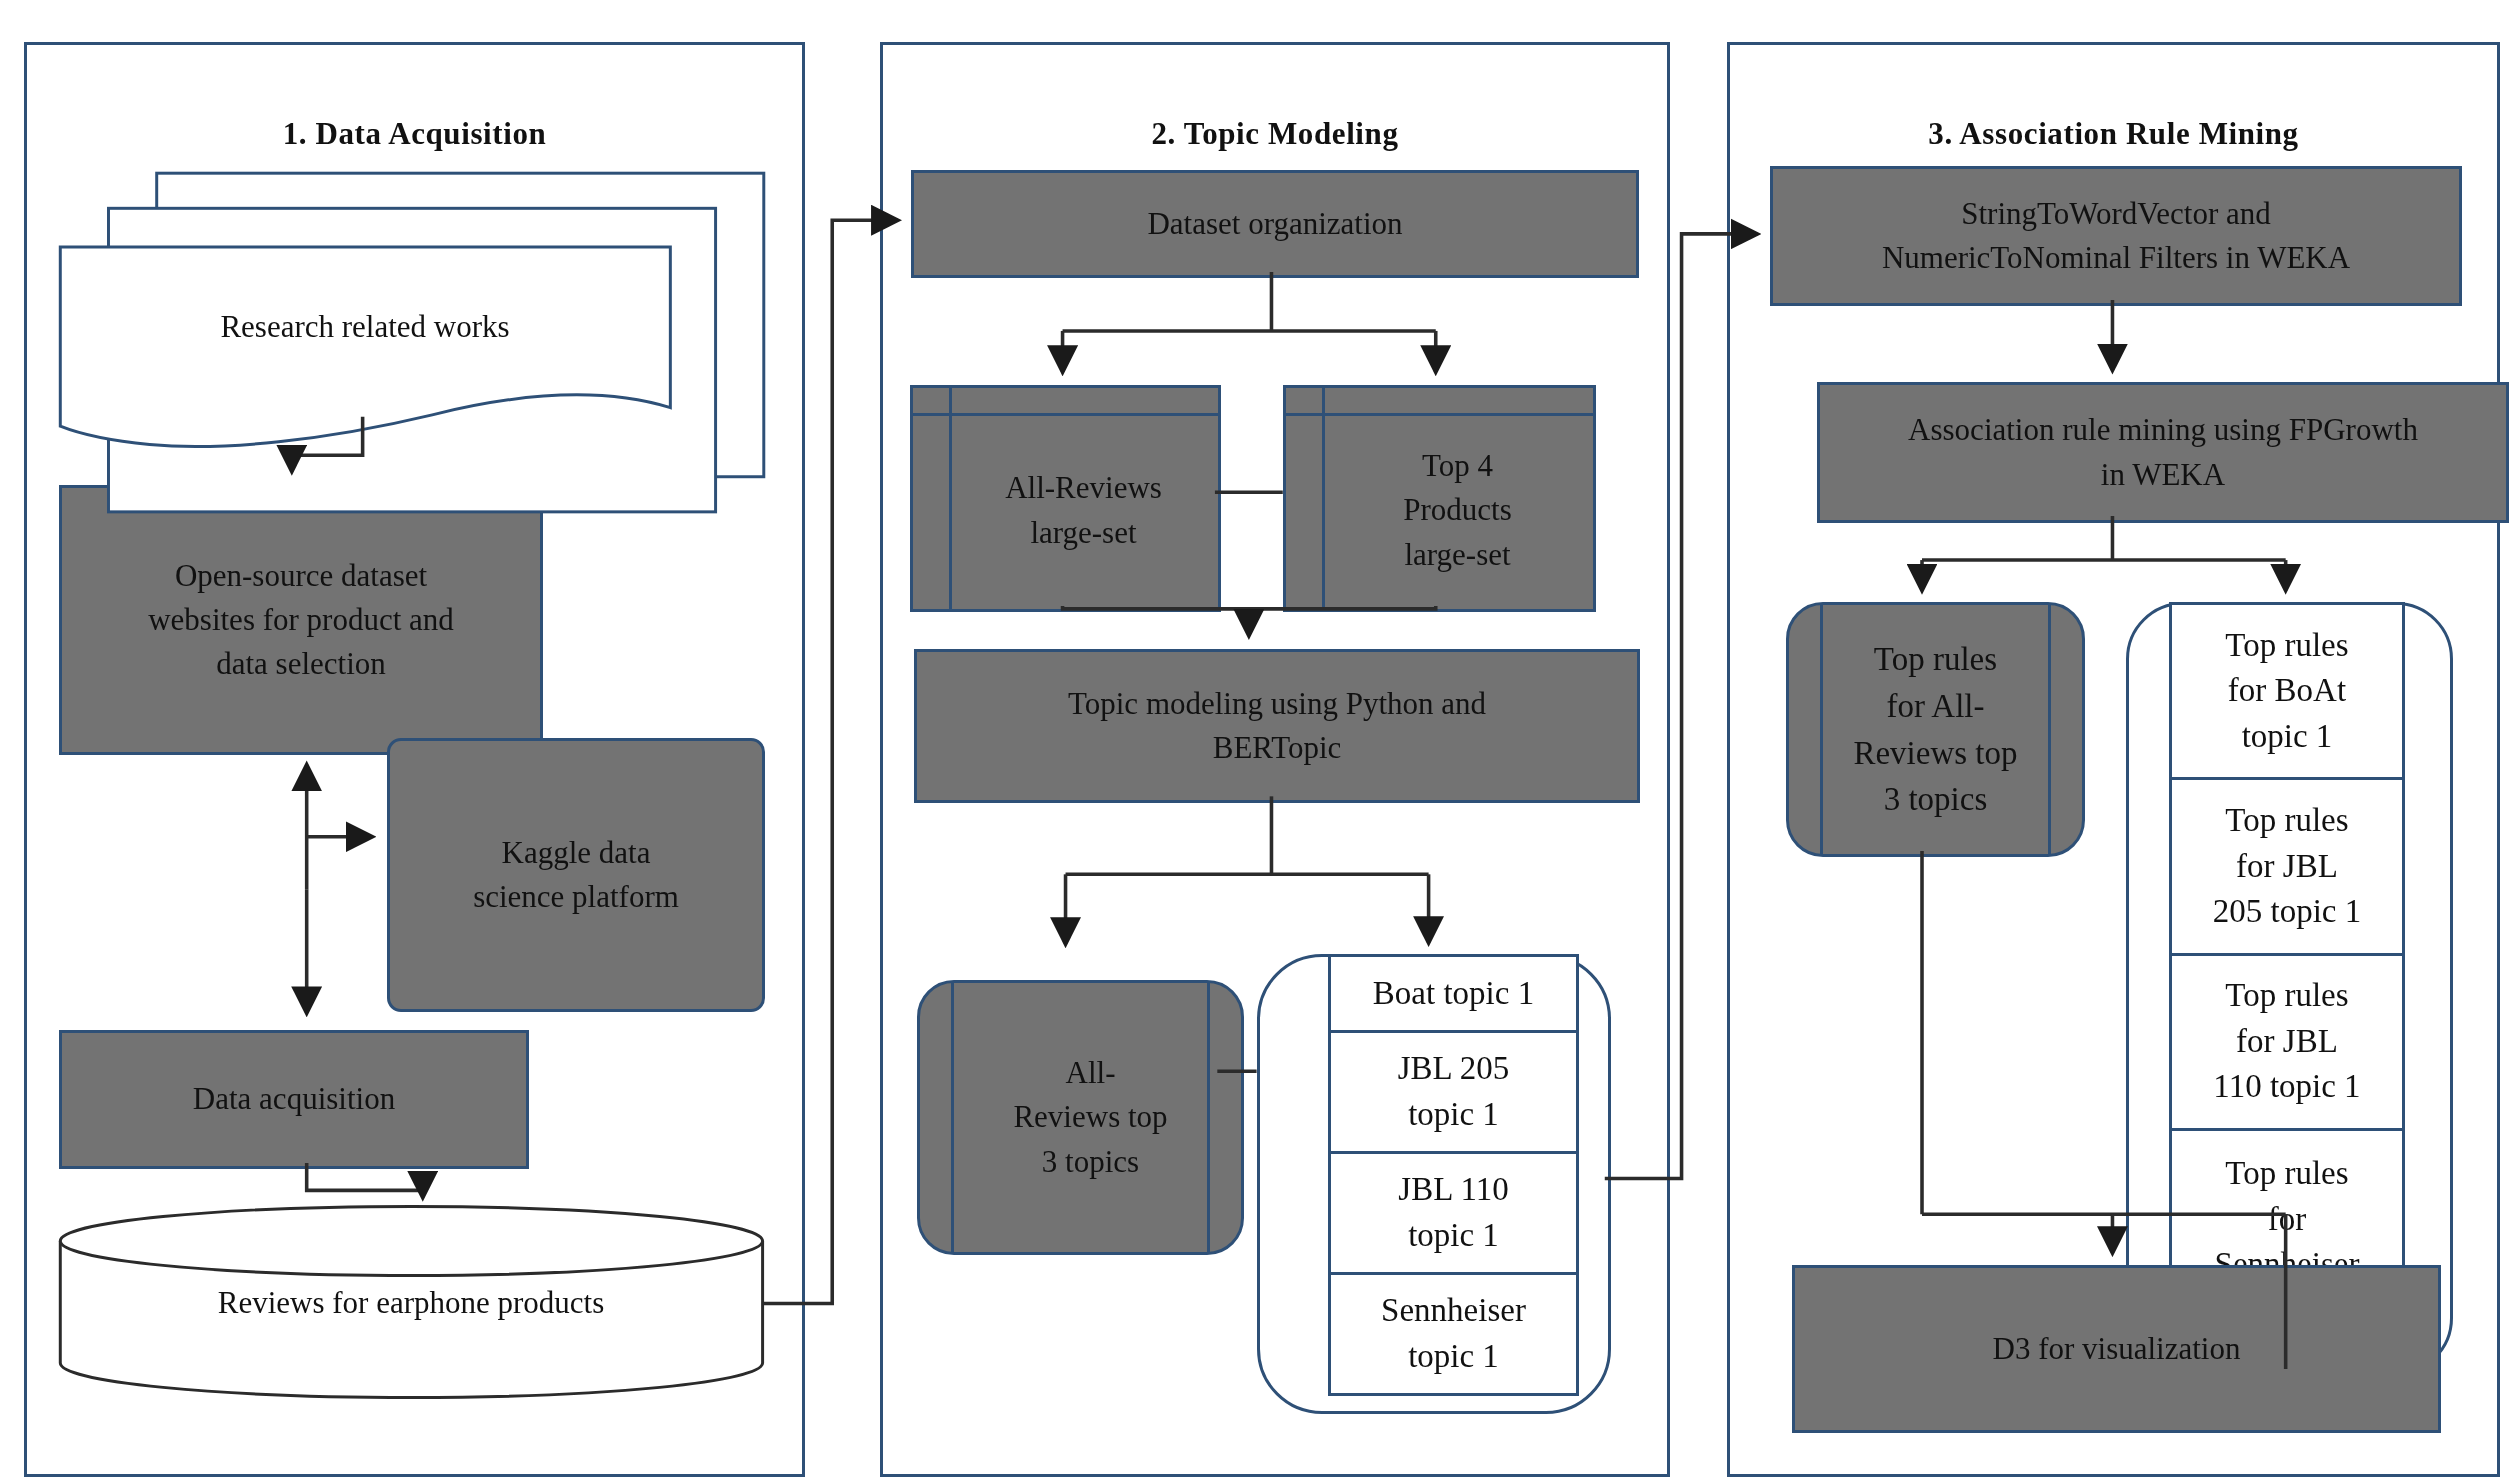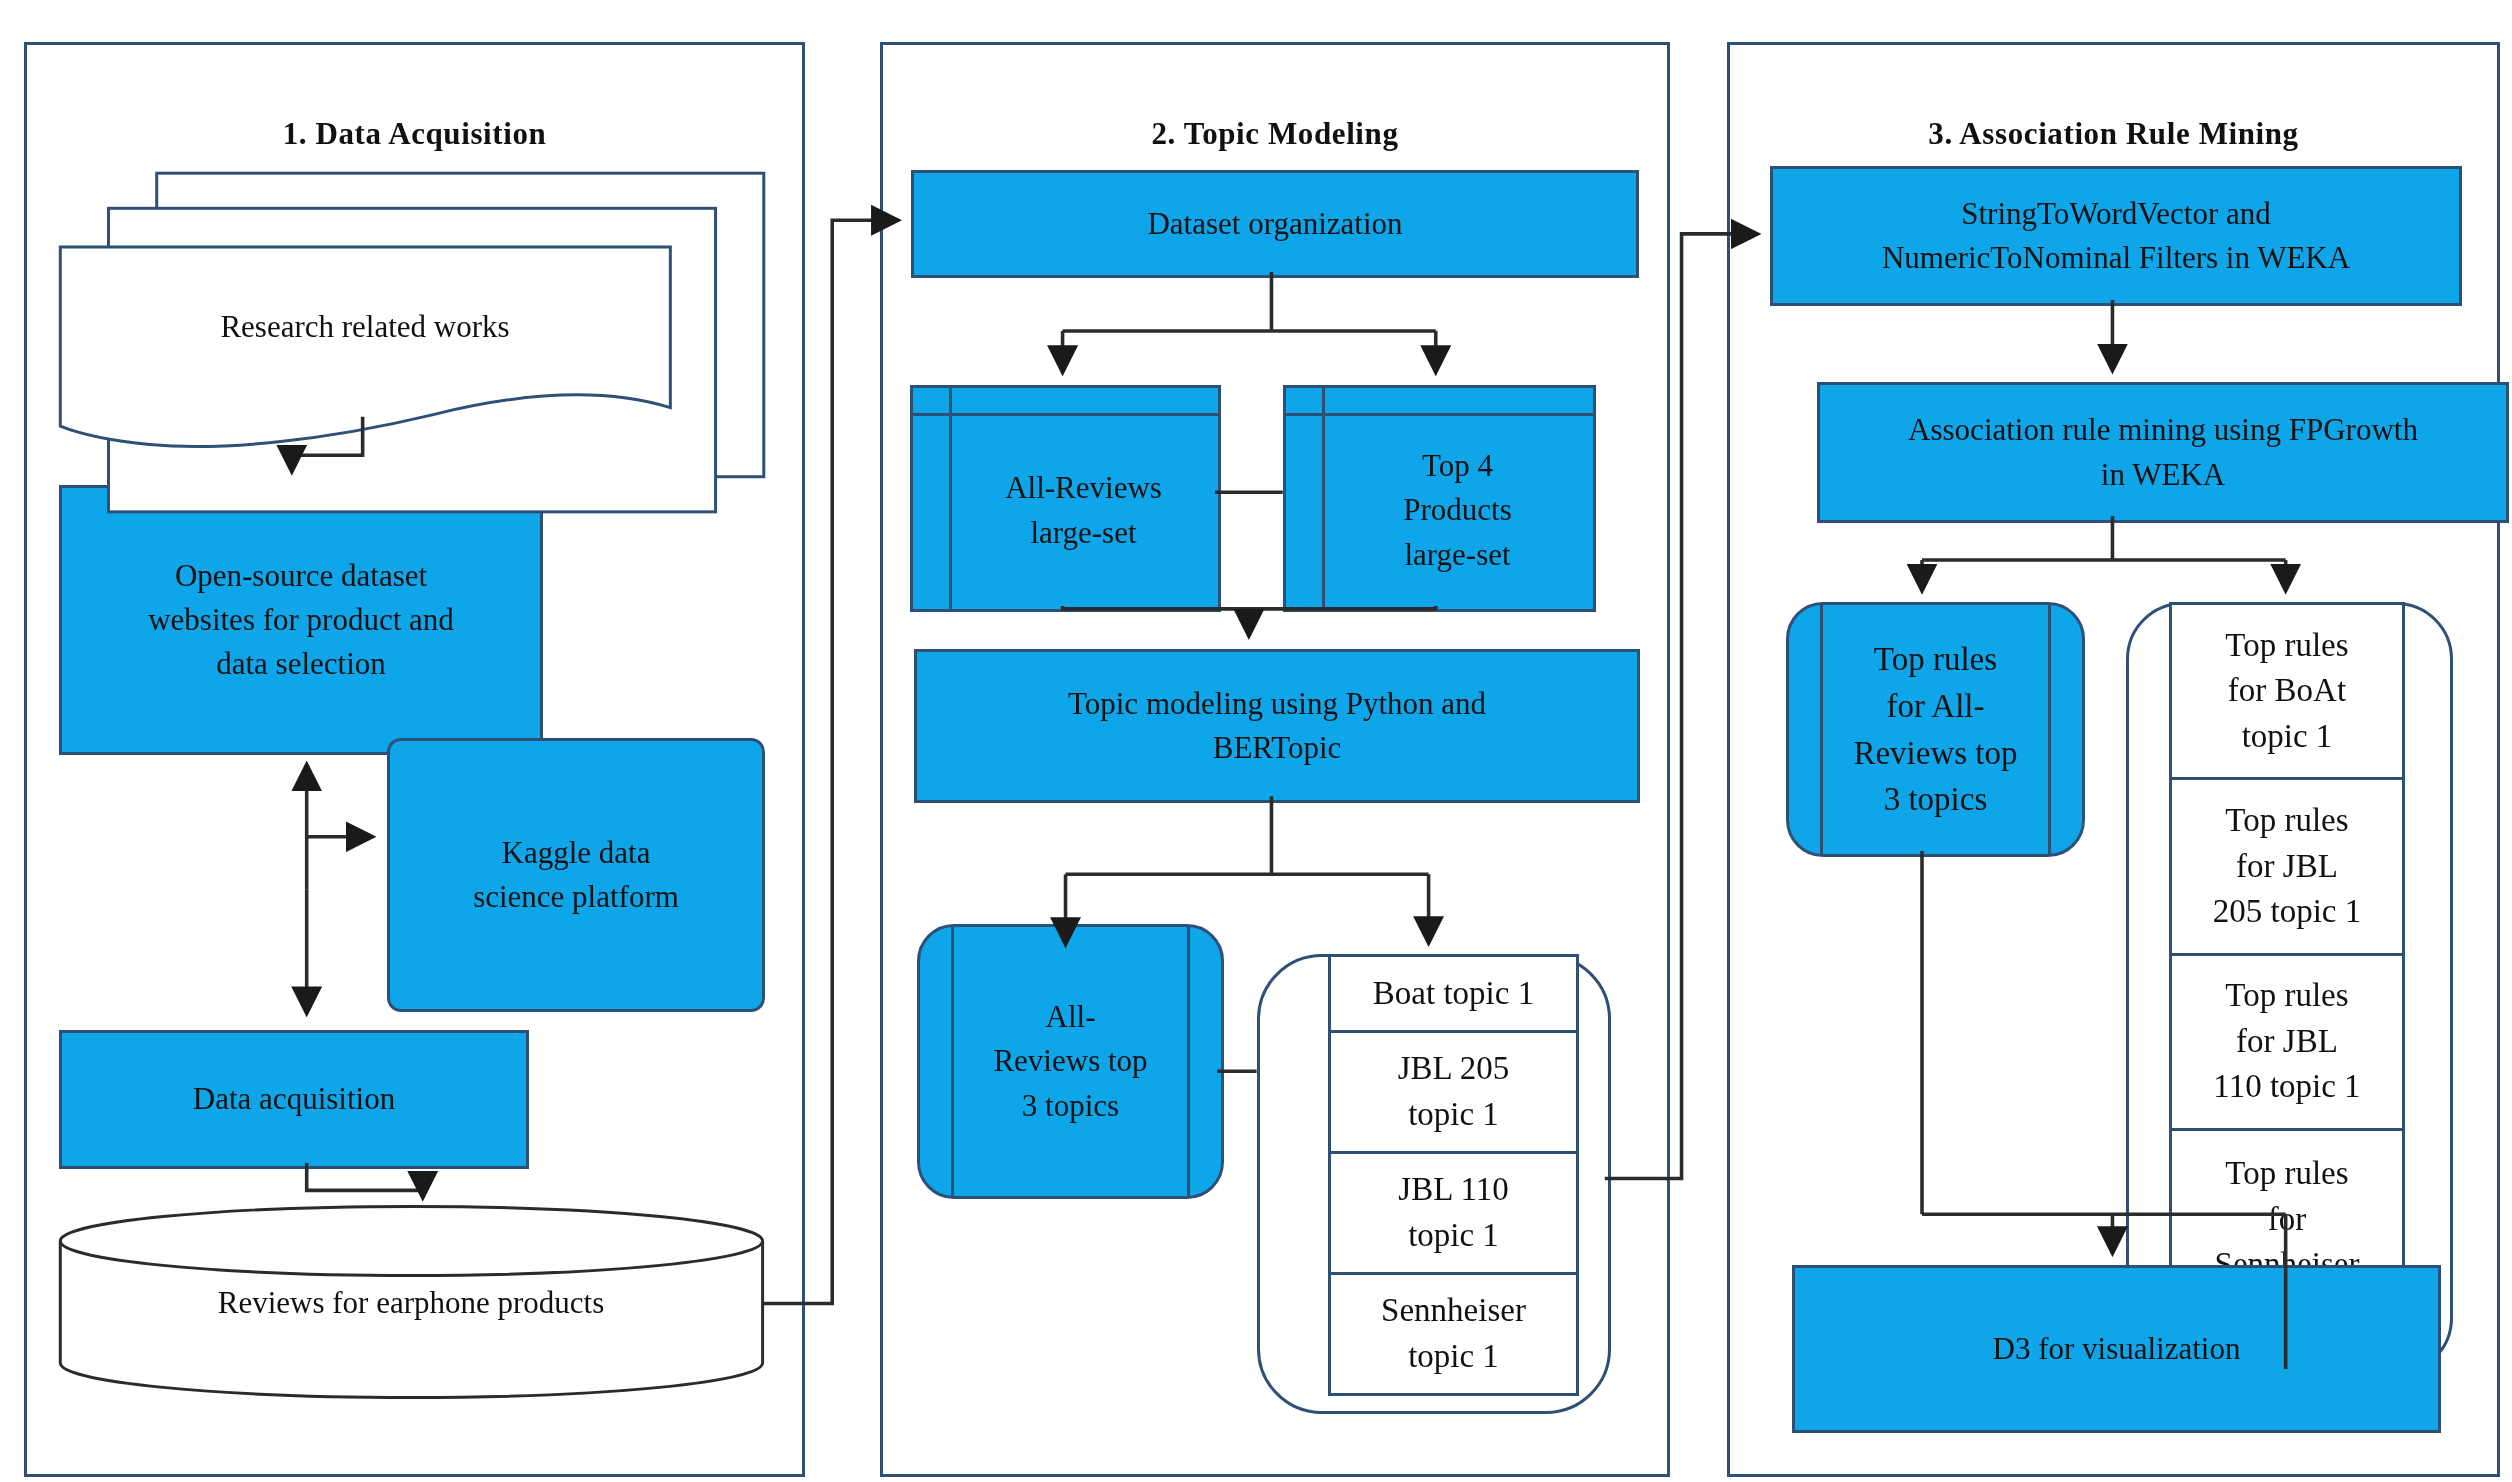--- a/index.html
+++ b/index.html
@@ -7,21 +7,21 @@
     position:relative;width:2512px;height:1482px;background:#ffffff;
     font-family:"Liberation Serif","DejaVu Serif",serif;color:#111;
   }
   .panel{position:absolute;border:3.6px solid #2e5077;background:#ffffff;}
   .ptitle{
     position:absolute;left:0;right:0;top:57px;height:65px;
     display:flex;align-items:center;justify-content:center;
     font-size:49px;font-weight:bold;letter-spacing:0.6px;
   }
   .box{
-    position:absolute;border:3px solid #2e5077;background:#0ea5e9;
+    position:absolute;border:3px solid #2e5077;background:#737373;
     display:flex;align-items:center;justify-content:center;text-align:center;
   }
   .lbl{white-space:pre-line;font-size:31px;line-height:1.42;}
   .freelbl{
     position:absolute;display:flex;align-items:center;justify-content:center;
     text-align:center;z-index:4;
   }
   .round{border-radius:14px;}
   
   .tshape .vbar{position:absolute;top:0;bottom:0;left:36px;width:3px;background:#2e5077;}
@@ -49,21 +49,21 @@
   #boxOpenSource{left:59px;top:485px;width:478px;height:264px;}
   #boxKaggle{left:387px;top:738px;width:372px;height:268px;}
   #boxDataAcq{left:59px;top:1030px;width:464px;height:133px;}
   #docLabel{left:60px;top:256px;width:610px;height:143px;}
   #cylLabel{left:60px;top:1241px;width:702px;height:125px;}
   
   #boxDatasetOrg{left:911px;top:170px;width:722px;height:102px;}
   #shapeAllReviews{left:910px;top:385px;width:305px;height:221px;}
   #shapeTop4{left:1283px;top:385px;width:307px;height:221px;}
   #boxTopicModeling{left:914px;top:649px;width:720px;height:148px;}
-  #shapeAllRevTopics{left:917px;top:924px;width:301px;height:269px;}
+  #shapeAllRevTopics{left:917px;top:980px;width:301px;height:269px;padding-left:20px;}
   #contTopics{left:1257px;top:954px;width:348px;height:454px;border-radius:65px;}
   #cellsTopics{left:1308px;top:954px;width:251px;height:442px;padding-left:20px;}
   
   #boxWekaFilters{left:1770px;top:166px;width:686px;height:134px;}
   #boxFPGrowth{left:1770px;top:382px;width:686px;height:135px;margin-left:47px;}
   #shapeTopRulesAll{left:1786px;top:602px;width:293px;height:249px;}
   #contTopRules{left:2126px;top:602px;width:321px;height:767px;border-radius:57px;}
   #cellsTopRules{left:2169px;top:602px;width:236px;height:755px;}
   #boxD3{left:1792px;top:1265px;width:643px;height:162px;}
   .small .lbl{font-size:33px;line-height:1.38;}

